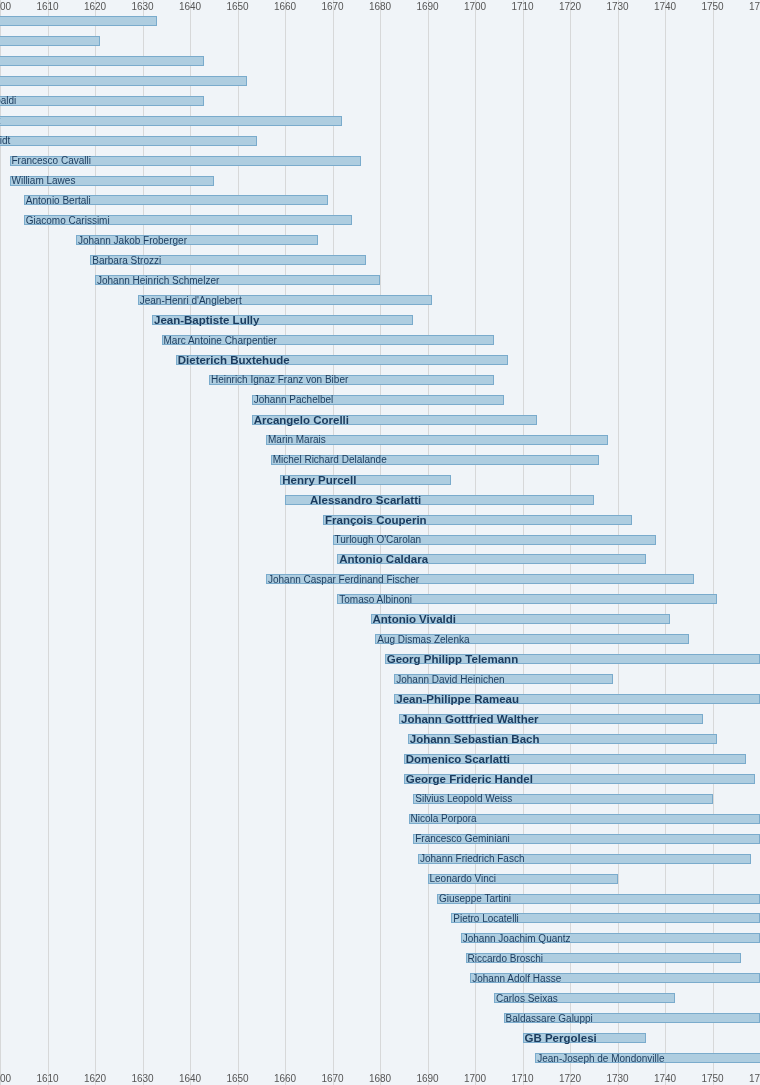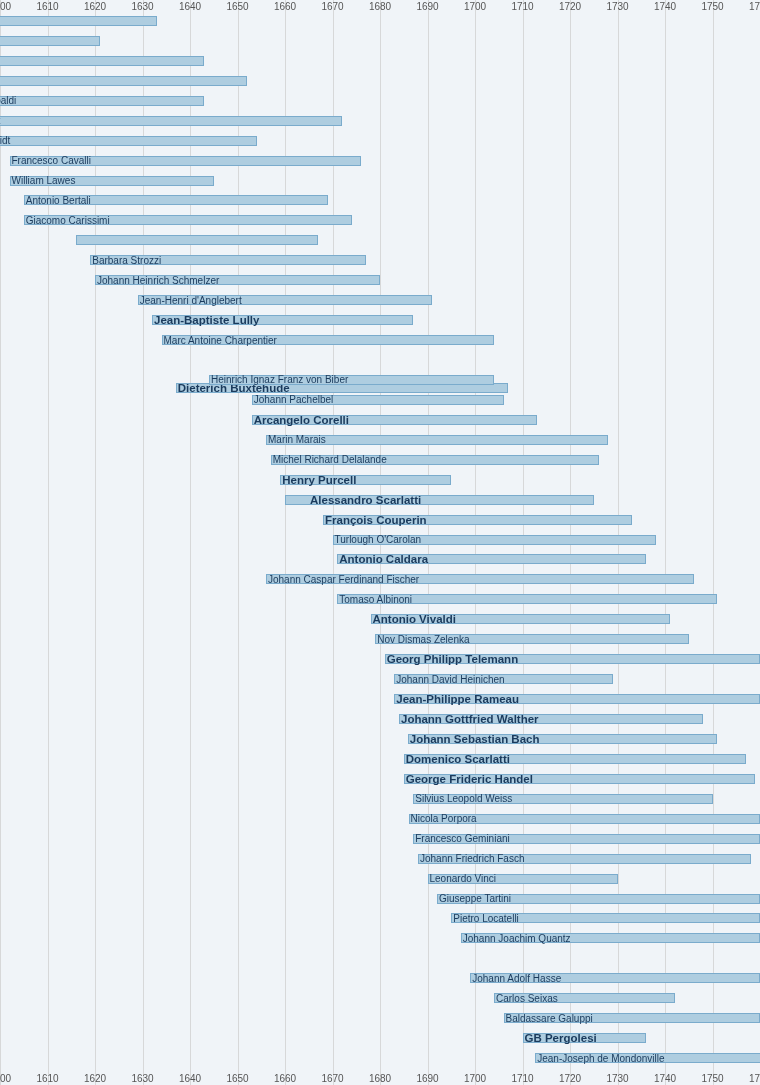--- a/index.html
+++ b/index.html
@@ -154,20 +154,21 @@
     <div class="bar-row" style="top: 193.491px; left: 0px; width: 760px;">
       <div class="bar-rect" style="left: 23.75px; width: 304px;"></div>
       <div class="bar-label-inside" style="left: 23.75px; width: 364px;">Antonio Bertali</div>
     </div>
     <div class="bar-row" style="top: 213.434px; left: 0px; width: 760px;">
       <div class="bar-rect" style="left: 23.75px; width: 327.75px;"></div>
       <div class="bar-label-inside" style="left: 23.75px; width: 387.75px;">Giacomo Carissimi</div>
     </div>
     <div class="bar-row" style="top: 233.377px; left: 0px; width: 760px;">
       <div class="bar-rect" style="left: 76px; width: 242.25px;"></div>
+      <div class="bar-label-inside" style="left: 76px; width: 302.25px;">Johann Jakob Froberger</div>
     </div>
     <div class="bar-row" style="top: 253.321px; left: 0px; width: 760px;">
       <div class="bar-rect" style="left: 90.25px; width: 275.5px;"></div>
       <div class="bar-label-inside" style="left: 90.25px; width: 335.5px;">Barbara Strozzi</div>
     </div>
     <div class="bar-row" style="top: 273.264px; left: 0px; width: 760px;">
       <div class="bar-rect" style="left: 95px; width: 285px;"></div>
       <div class="bar-label-inside" style="left: 95px; width: 345px;">Johann Heinrich Schmelzer</div>
     </div>
     <div class="bar-row" style="top: 293.208px; left: 0px; width: 760px;">
@@ -175,21 +176,21 @@
       <div class="bar-label-inside" style="left: 137.75px; width: 354.5px;">Jean-Henri d'Anglebert</div>
     </div>
     <div class="bar-row" style="top: 313.151px; left: 0px; width: 760px;">
       <div class="bar-rect" style="left: 152px; width: 261.25px;"></div>
       <div class="bar-label-inside prominent" style="left: 152px; width: 321.25px;">Jean-Baptiste Lully</div>
     </div>
     <div class="bar-row" style="top: 333.094px; left: 0px; width: 760px;">
       <div class="bar-rect" style="left: 161.5px; width: 332.5px;"></div>
       <div class="bar-label-inside" style="left: 161.5px; width: 392.5px;">Marc Antoine Charpentier</div>
     </div>
-    <div class="bar-row" style="top: 353.038px; left: 0px; width: 760px; margin-top: 28px;">
+    <div class="bar-row" style="top: 353.038px; left: 0px; width: 760px;">
       <div class="bar-rect" style="left: 175.75px; width: 332.5px;"></div>
       <div class="bar-label-inside prominent" style="left: 175.75px; width: 392.5px;">Dieterich Buxtehude</div>
     </div>
     <div class="bar-row" style="top: 372.981px; left: 0px; width: 760px;">
       <div class="bar-rect" style="left: 209px; width: 285px;"></div>
       <div class="bar-label-inside" style="left: 209px; width: 345px;">Heinrich Ignaz Franz von Biber</div>
     </div>
     <div class="bar-row" style="top: 392.925px; left: 0px; width: 760px;">
       <div class="bar-rect" style="left: 251.75px; width: 251.75px;"></div>
       <div class="bar-label-inside" style="left: 251.75px; width: 311.75px;">Johann Pachelbel</div>
@@ -233,21 +234,21 @@
     <div class="bar-row" style="top: 592.358px; left: 0px; width: 760px;">
       <div class="bar-rect" style="left: 337.25px; width: 380px;"></div>
       <div class="bar-label-inside" style="left: 337.25px; width: 440px;">Tomaso Albinoni</div>
     </div>
     <div class="bar-row" style="top: 612.302px; left: 0px; width: 760px;">
       <div class="bar-rect" style="left: 370.5px; width: 299.25px;"></div>
       <div class="bar-label-inside prominent" style="left: 370.5px; width: 359.25px;">Antonio Vivaldi</div>
     </div>
     <div class="bar-row" style="top: 632.245px; left: 0px; width: 760px;">
       <div class="bar-rect" style="left: 375.25px; width: 313.5px;"></div>
-      <div class="bar-label-inside" style="left: 375.25px; width: 373.5px;">Nov Dismas Zelenka</div>
+      <div class="bar-label-inside" style="left: 375.25px; width: 373.5px;">Aug Dismas Zelenka</div>
     </div>
     <div class="bar-row" style="top: 652.189px; left: 0px; width: 760px;">
       <div class="bar-rect" style="left: 384.75px; width: 375.25px;"></div>
       <div class="bar-label-inside prominent" style="left: 384.75px; width: 435.25px;">Georg Philipp Telemann</div>
     </div>
     <div class="bar-row" style="top: 672.132px; left: 0px; width: 760px;">
       <div class="bar-rect" style="left: 394.25px; width: 218.5px;"></div>
       <div class="bar-label-inside" style="left: 394.25px; width: 278.5px;">Johann David Heinichen</div>
     </div>
     <div class="bar-row" style="top: 692.075px; left: 0px; width: 760px;">
@@ -295,20 +296,24 @@
       <div class="bar-label-inside" style="left: 437px; width: 383px;">Giuseppe Tartini</div>
     </div>
     <div class="bar-row" style="top: 911.453px; left: 0px; width: 760px;">
       <div class="bar-rect" style="left: 451.25px; width: 308.75px;"></div>
       <div class="bar-label-inside" style="left: 451.25px; width: 368.75px;">Pietro Locatelli</div>
     </div>
     <div class="bar-row" style="top: 931.396px; left: 0px; width: 760px;">
       <div class="bar-rect" style="left: 460.75px; width: 299.25px;"></div>
       <div class="bar-label-inside" style="left: 460.75px; width: 359.25px;">Johann Joachim Quantz</div>
     </div>
+    <div class="bar-row" style="top: 951.34px; left: 0px; width: 760px;">
+      <div class="bar-rect" style="left: 465.5px; width: 275.5px;"></div>
+      <div class="bar-label-inside" style="left: 465.5px; width: 335.5px;">Riccardo Broschi</div>
+    </div>
     <div class="bar-row" style="top: 971.283px; left: 0px; width: 760px;">
       <div class="bar-rect" style="left: 470.25px; width: 289.75px;"></div>
       <div class="bar-label-inside" style="left: 470.25px; width: 349.75px;">Johann Adolf Hasse</div>
     </div>
     <div class="bar-row" style="top: 991.226px; left: 0px; width: 760px;">
       <div class="bar-rect" style="left: 494px; width: 180.5px;"></div>
       <div class="bar-label-inside" style="left: 494px; width: 240.5px;">Carlos Seixas</div>
     </div>
     <div class="bar-row" style="top: 1011.17px; left: 0px; width: 760px;">
       <div class="bar-rect" style="left: 503.5px; width: 256.5px;"></div>

